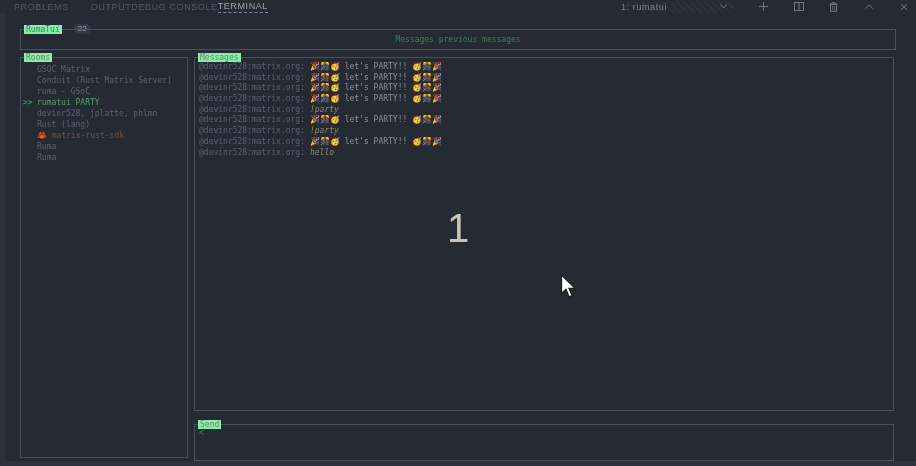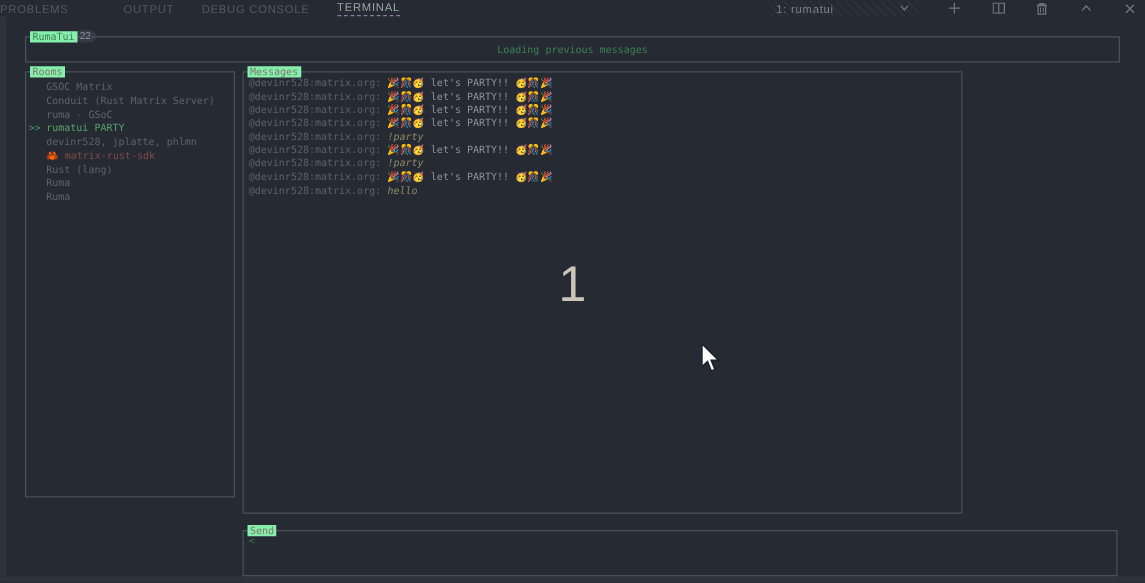--- a/index.html
+++ b/index.html
@@ -13,21 +13,21 @@
   
   .edge-left { position:absolute; left:0; top:13px; width:5px; bottom:0; background:#2d333d; }
   .edge-bottom { position:absolute; left:0; right:0; bottom:0; height:5px; background:#2d333d; }
 
   
   .topbar {
     position:absolute; top:0; left:0; right:0; height:13px;
     display:flex; align-items:center;
     font-family:"Liberation Sans", sans-serif; font-size:9px; letter-spacing:.6px;
   }
-  .tabs { display:flex; align-items:center; gap:22px; }
+  .tabs { display:flex; align-items:center; padding-left:14px; }
   .tab { display:flex; align-items:center; gap:5px; color:#525a68; height:12px; cursor:default; }
   .tab.active { color:#9aa3b0; border-bottom:1px dashed #8b7ca6; }
   .badge {
     background:#343b47; color:#939cab; border-radius:6px;
     font-size:8px; line-height:10px; padding:0 4px; height:10px;
     display:inline-flex; align-items:center; letter-spacing:0;margin-top:44px;
   }
   .term-controls {
     position:absolute; right:7px; top:0; height:13px;
     display:flex; align-items:center; gap:24px; color:#6e7785;
@@ -46,29 +46,29 @@
   .tbox-label {
     position:absolute; top:-5px; left:3px; background:#86efac; padding:0 2px;
     color:#7e7a70; font-size:8px; line-height:9px; white-space:nowrap;
   }
   .tbox-label.green { color:#3e7f58; }
 
   .box-rumatui { left:20px; top:29px; width:876px; height:21px; }
   .loading { width:100%; height:100%; display:flex; align-items:center; justify-content:center;
              color:#3e7f58; }
 
-  .box-rooms { left:20px; top:57px; width:168px; height:341px; }
+  .box-rooms { left:20px; top:57px; width:168px; height:401px; }
   .rooms-list { padding-top:6px; }
   .room-row { display:flex; height:11px; line-height:11px; white-space:nowrap; overflow:hidden;align-items:center; }
   .room-marker { width:16px; padding-left:2px; color:#55a06c; flex:none; }
   .room-label { color:#5d6170; }
   .room-row.selected .room-label { color:#55a06c; }
   .room-row.danger .room-label { color:#7c4b45; }
 
-  .box-messages { left:194px; top:57px; width:576px; height:354px; }
+  .box-messages { left:194px; top:57px; width:700px; height:354px; }
   .msg-list { padding:4px 0 0 4px; }
   .msg-row { height:10.7px; line-height:10.7px; white-space:nowrap; overflow:hidden; }
   .msg-user { color:#59606f; }
   .msg-text { margin-left:5px; color:#7e8795; }
   .msg-row.party .msg-text { color:#8b929d; }
   .msg-row.command .msg-text { color:#8f8867;font-style:italic; }
 
   .box-send { left:194px; top:424px; width:700px; height:37px; }
   .send-prompt { padding:3px 0 0 4px; color:#3e7f58; }
 
@@ -140,21 +140,21 @@
     <span class="ticon">
       <svg width="8" height="8" viewBox="0 0 8 8">
           <path d="M0.8 0.8 L7.2 7.2 M7.2 0.8 L0.8 7.2" stroke="#6e7785" stroke-width="1"></path>
         </svg>
     </span>
   </div>
 </div>
 
 <div class="tbox box-rumatui">
   <span class="tbox-label green">RumaTui</span>
-  <div class="loading">Loading previous messages</div>
+  <div class="loading">Messages previous messages</div>
 </div>
 
 <div class="tbox box-rooms">
   <span class="tbox-label">Rooms</span>
   <div class="rooms-list">
       <div class="room-row">
     <span class="room-marker" style="visibility: hidden;">&gt;&gt;</span>
     <span class="room-label">GSOC Matrix</span>
   </div>
       <div class="room-row">
@@ -166,27 +166,27 @@
     <span class="room-label">ruma - GSoC</span>
   </div>
       <div class="room-row selected">
     <span class="room-marker">&gt;&gt;</span>
     <span class="room-label">rumatui PARTY</span>
   </div>
       <div class="room-row">
     <span class="room-marker" style="visibility: hidden;">&gt;&gt;</span>
     <span class="room-label">devinr528, jplatte, phlmn</span>
   </div>
+      <div class="room-row">
+    <span class="room-marker" style="visibility: hidden;">&gt;&gt;</span>
+    <span class="room-label">Rust (lang)</span>
+  </div>
       <div class="room-row danger">
     <span class="room-marker" style="visibility: hidden;">&gt;&gt;</span>
     <span class="room-label">🦀 matrix-rust-sdk</span>
-  </div>
-      <div class="room-row">
-    <span class="room-marker" style="visibility: hidden;">&gt;&gt;</span>
-    <span class="room-label">Rust (lang)</span>
   </div>
       <div class="room-row">
     <span class="room-marker" style="visibility: hidden;">&gt;&gt;</span>
     <span class="room-label">Ruma</span>
   </div>
       <div class="room-row">
     <span class="room-marker" style="visibility: hidden;">&gt;&gt;</span>
     <span class="room-label">Ruma</span>
   </div>
     </div>

